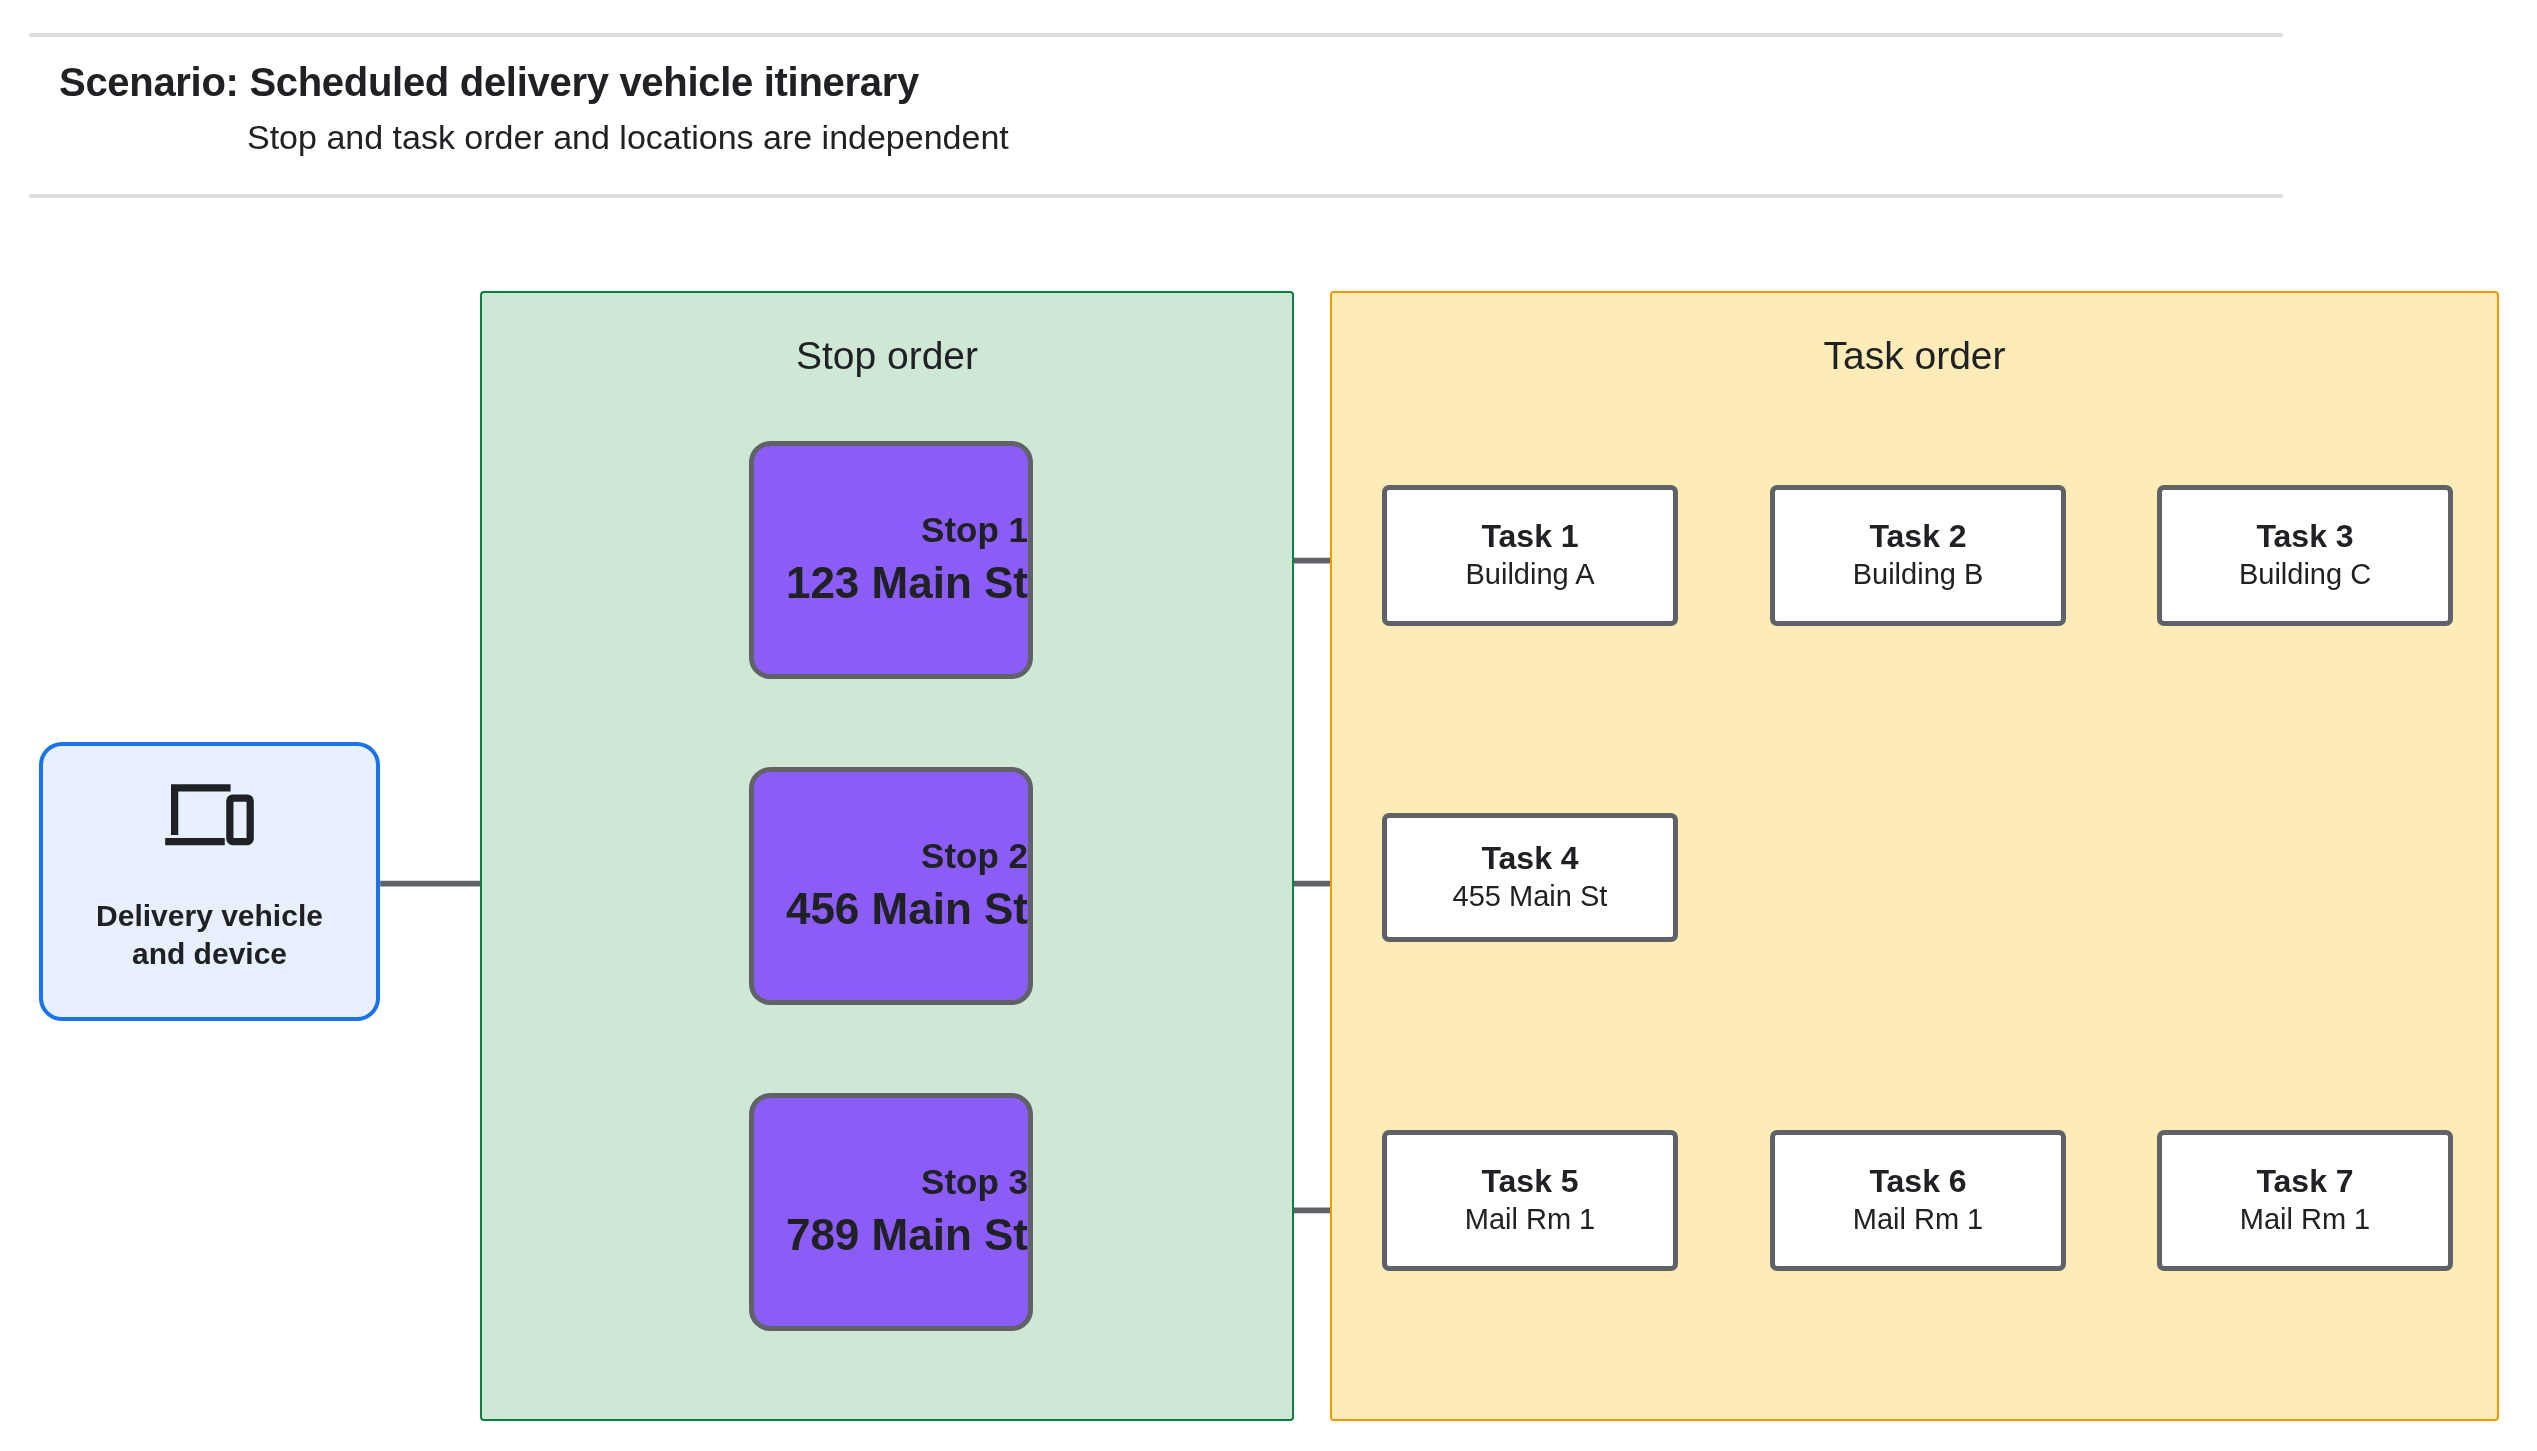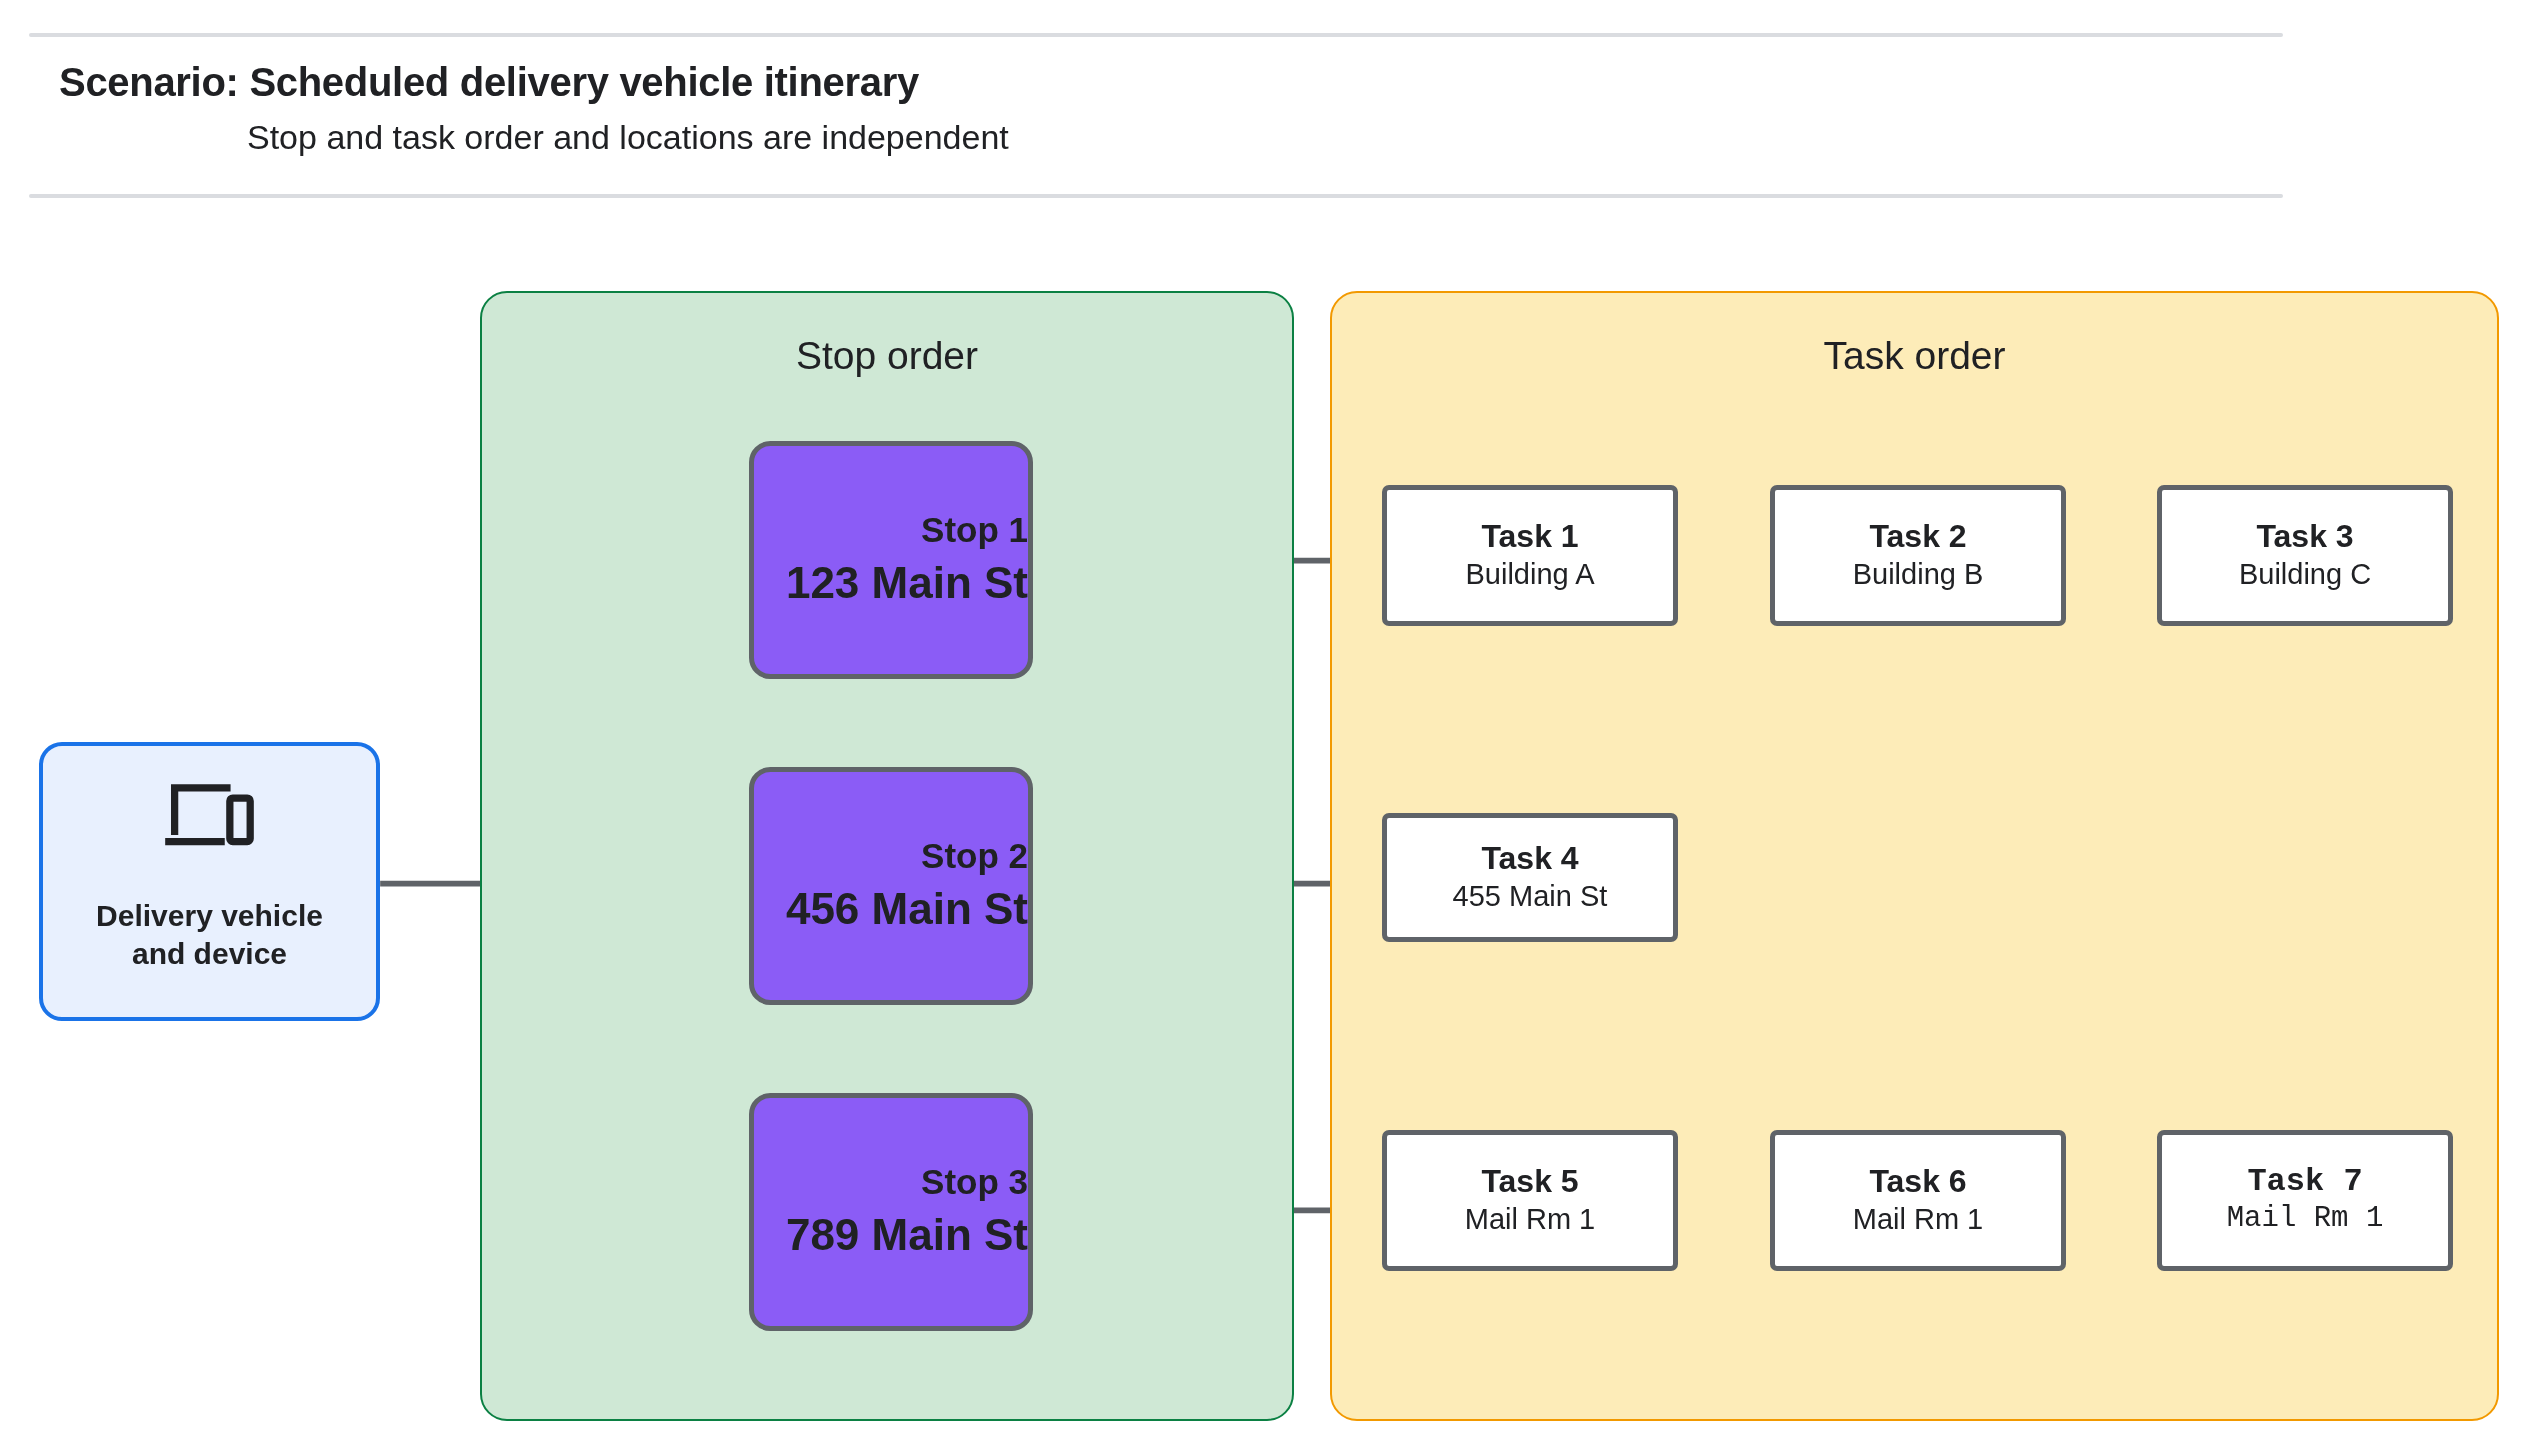--- a/index.html
+++ b/index.html
@@ -10,21 +10,21 @@
   #header-block{position:absolute;left:0;top:0;width:2538px;height:204px;}
   .rule{position:absolute;left:29px;width:2254px;height:3.9px;background:#dadce0;border-radius:1.9px;}
   #rule-top{top:33px;}
   #rule-bottom{top:194px;}
   #page-title{position:absolute;left:59px;top:60px;font-size:40px;font-weight:bold;
               letter-spacing:-0.3px;white-space:nowrap;}
   #page-subtitle{position:absolute;left:247px;top:118px;font-size:34px;font-weight:normal;
                  white-space:nowrap;}
 
   
-  .panel{position:absolute;border-radius:27px;box-sizing:border-box;}
+  .panel{position:absolute;border-radius:4px;box-sizing:border-box;}
   #stop-panel{left:480px;top:291px;width:814px;height:1130px;
               background:#cfe8d5;border:2.9px solid #0b8043;}
   #task-panel{left:1330px;top:291px;width:1169px;height:1130px;
               background:#fdecb8;border:2.9px solid #f29900;}
   .panel-title{position:absolute;left:0;right:0;top:41px;text-align:center;
                font-size:39px;font-weight:normal;color:#202124;}
 
   
   #wires{position:absolute;left:0;top:0;width:2538px;height:1452px;}
 
@@ -54,21 +54,21 @@
              display:flex;flex-direction:column;align-items:center;justify-content:center;
              z-index:5;}
   .task-node .t{font-size:32px;font-weight:bold;line-height:1.12;}
   .task-node .s{font-size:29px;font-weight:normal;line-height:1.2;margin-top:2.9px;}
   #task-node-0{left:1382px;top:485px;}
   #task-node-1{left:1770px;top:485px;}
   #task-node-2{left:2157px;top:485px;}
   #task-node-3{left:1382px;top:813px;height:129px;}
   #task-node-4{left:1382px;top:1130px;}
   #task-node-5{left:1770px;top:1130px;}
-  #task-node-6{left:2157px;top:1130px;font-family:Liberation Mono, monospace;}
+  #task-node-6{left:2157px;top:1130px;}
 </style>
 </head>
 <body>
 
 <div id="header-block">
   <div class="rule" id="rule-top"></div>
   <div id="page-title">Scenario: Scheduled delivery vehicle itinerary</div>
   <div id="page-subtitle">Stop and task order and locations are independent</div>
   <div class="rule" id="rule-bottom"></div>
 </div>

